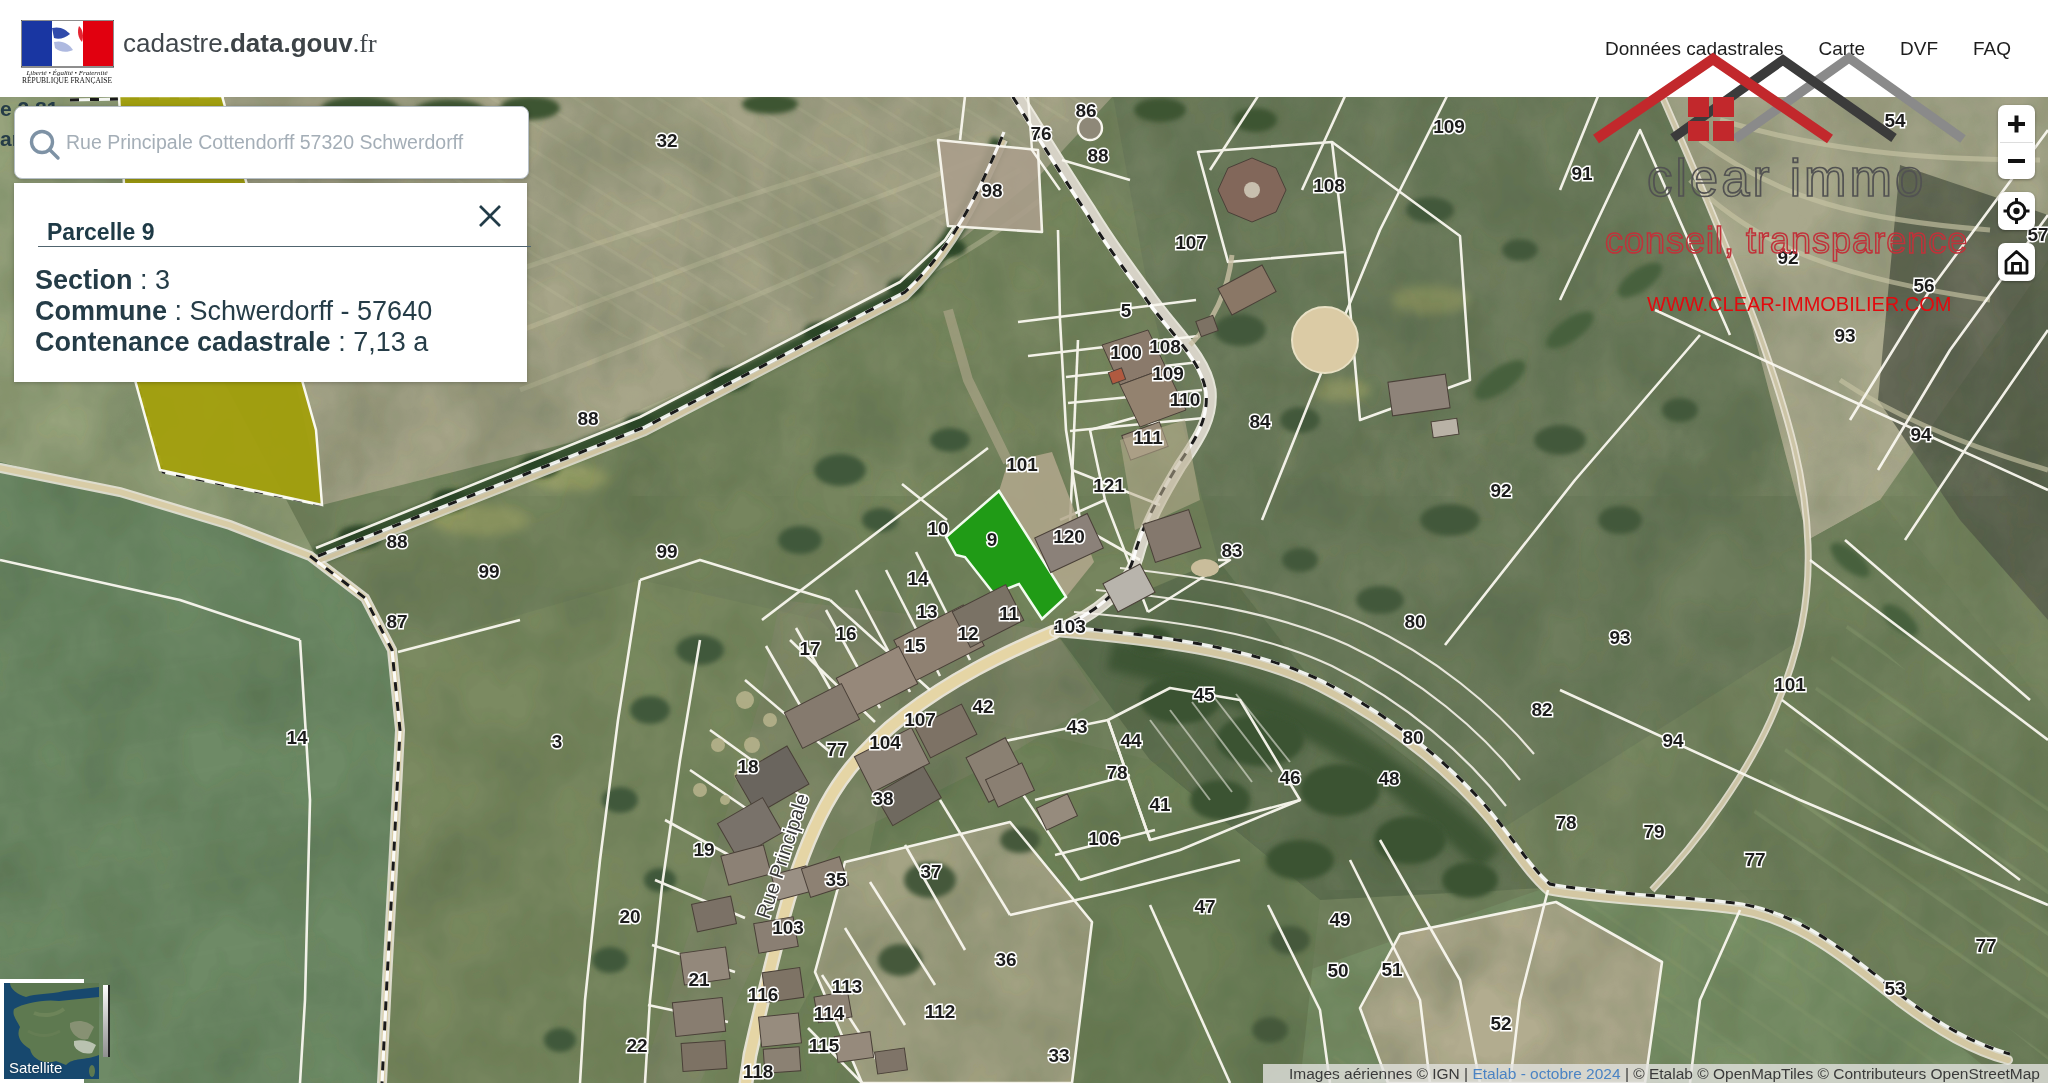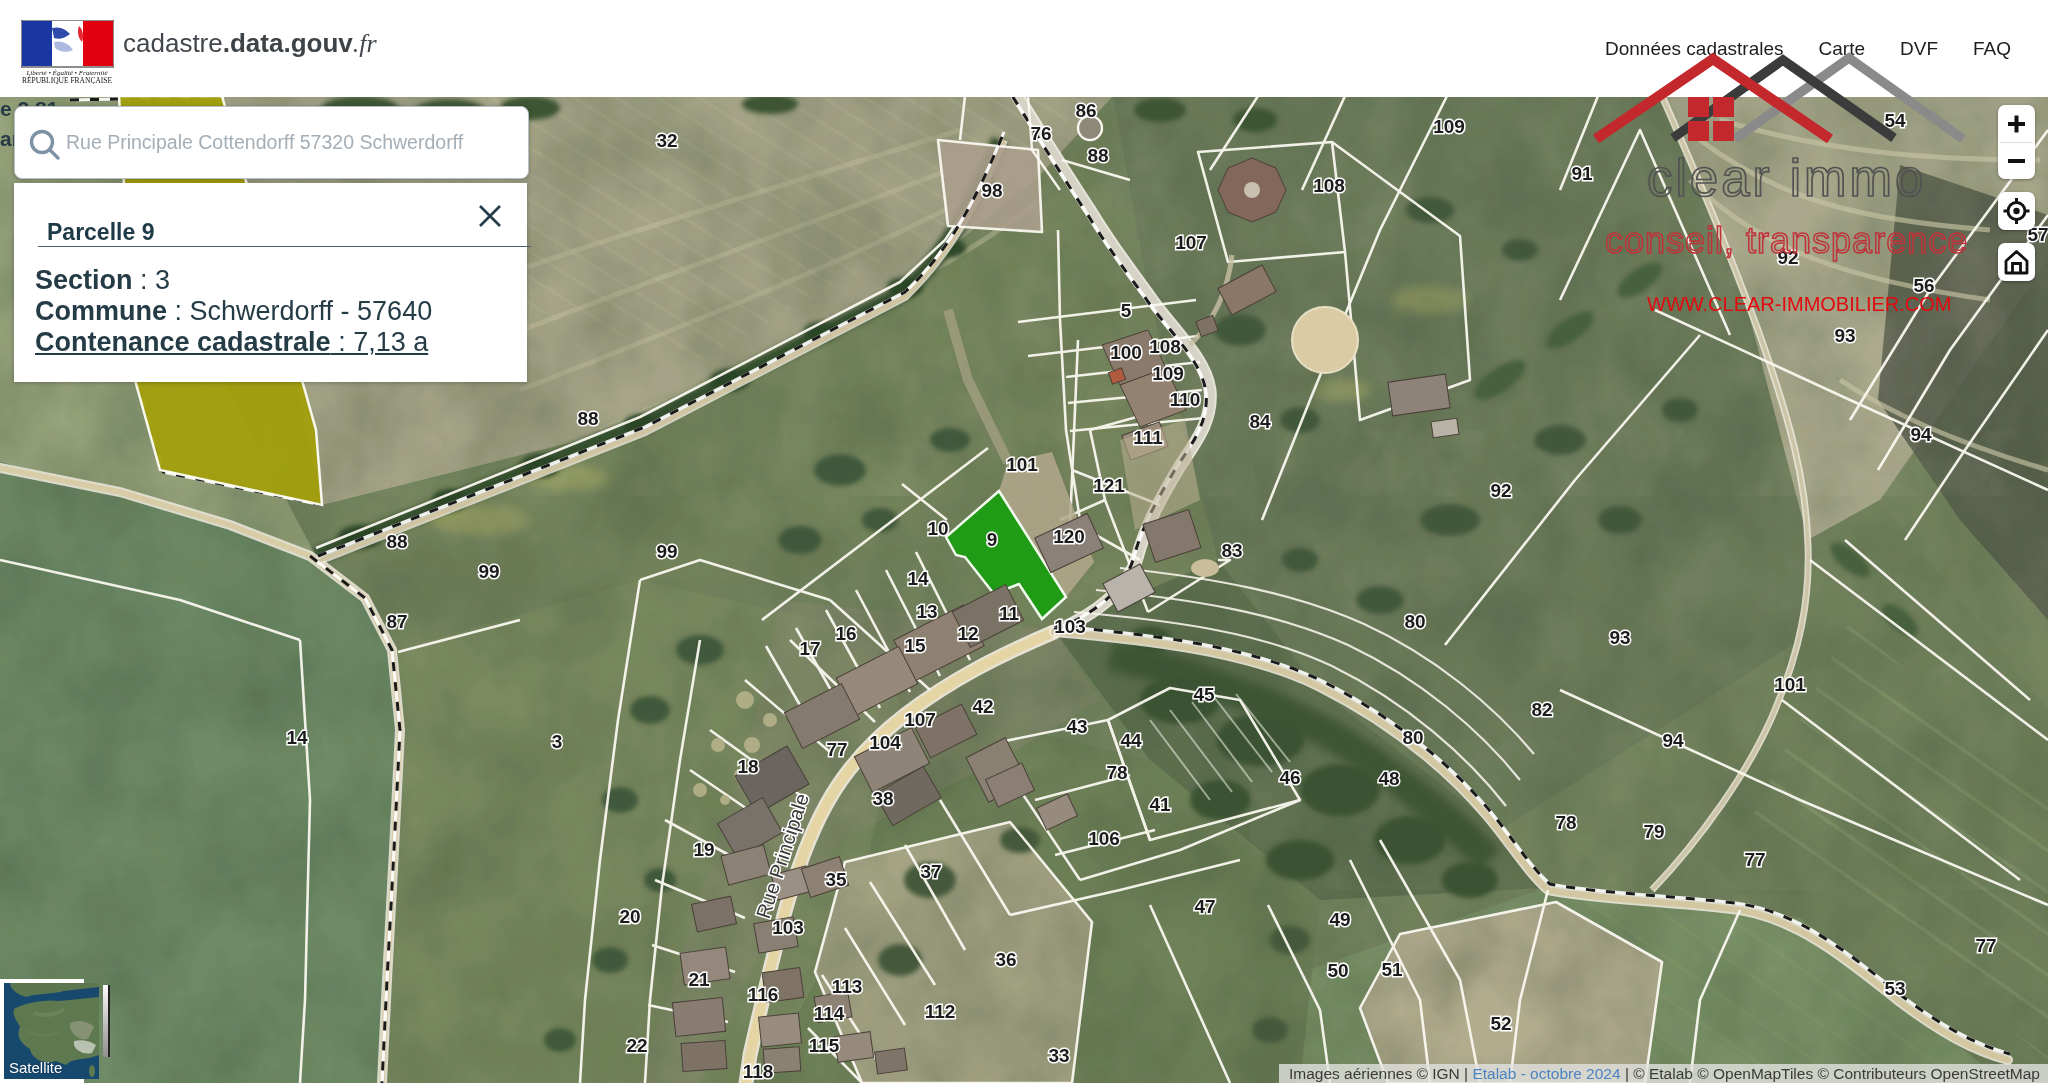--- a/index.html
+++ b/index.html
@@ -4,21 +4,21 @@
 <title>cadastre.data.gouv.fr</title>
 <style>
   html,body{margin:0;padding:0;width:2048px;height:1083px;overflow:hidden;
     font-family:"Liberation Sans",sans-serif;background:#7b8a68;}
   #app{position:relative;width:2048px;height:1083px;}
   
   #header{position:absolute;left:0;top:0;width:2048px;height:97px;background:#ffffff;z-index:30;}
   #marianne{position:absolute;left:21px;top:20px;width:93px;height:64px;}
   #sitetitle{position:absolute;left:123px;top:28px;font-size:26px;color:#41474c;letter-spacing:0px;}
   #sitetitle b{font-weight:bold;color:#3d4347;}
-  #sitetitle .fr{font-family:"Liberation Serif",serif;font-style:italic;}
+  #sitetitle .fr{font-family:"Liberation Serif",serif;}
   #nav{position:absolute;right:37px;top:38px;font-size:19px;color:#1d1d1d;}
   #nav span{margin-left:35px;}
   
   #map{position:absolute;left:0;top:96px;width:2048px;height:987px;z-index:1;}
   
   #search{position:absolute;left:14px;top:106px;width:513px;height:71px;background:#fff;
     border:1px solid #b6bfc6;border-radius:8px;box-shadow:0 1px 4px rgba(0,0,0,.25);z-index:40;}
   #search .ph{position:absolute;left:51px;top:24px;font-size:19.5px;color:#a4aeb7;}
   
   #panel{position:absolute;left:14px;top:183px;width:513px;height:199px;background:#fff;
@@ -30,21 +30,21 @@
   
   .frag{position:absolute;z-index:35;color:#253c47;font-weight:bold;font-size:21px;}
   
   .btnstack{position:absolute;z-index:40;}
   #zoombtns{left:1998px;top:105px;width:37px;height:74px;background:#fff;border-radius:7px;box-shadow:0 1px 3px rgba(0,0,0,.35);}
   #zoombtns .sep{position:absolute;left:2px;right:2px;top:37px;border-top:1px solid #ddd;}
   #locbtn{left:1998px;top:192px;width:37px;height:38px;background:#fff;border-radius:7px;box-shadow:0 1px 3px rgba(0,0,0,.35);}
   #homebtn{left:1998px;top:243px;width:37px;height:38px;background:#fff;border-radius:7px;box-shadow:0 1px 3px rgba(0,0,0,.35);}
   
   #attrib{position:absolute;right:0;bottom:0;height:19px;line-height:19px;background:rgba(226,226,222,.8);
-    padding:0 8px 0 10px;font-size:15.5px;color:#3a3a3a;z-index:38;white-space:nowrap;}
+    padding:0 8px 0 26px;font-size:15.5px;color:#3a3a3a;z-index:38;white-space:nowrap;}
   #attrib a{color:#4b83c3;text-decoration:none;}
   
   #minimap{position:absolute;left:0px;top:979px;width:84px;height:104px;background:#fff;z-index:36;
     border:4px solid #fff;box-sizing:border-box;}
   #minimap .sat{position:absolute;left:0;top:0;right:0;bottom:0;}
   #minimap .lbl{position:absolute;left:5px;bottom:3px;color:#fff;font-size:15px;z-index:3;text-shadow:0 0 2px rgba(0,0,0,.4);}
   #mmbar{position:absolute;left:103px;top:985px;width:5px;height:72px;z-index:36;
     background:linear-gradient(to bottom,#fdfdfd,#b8b8b8 60%,#8f8f8f);border-right:2px solid #222;}
   
   #wm{position:absolute;left:1560px;top:30px;width:470px;height:300px;z-index:35;pointer-events:none;}
@@ -611,21 +611,21 @@
 
 <div id="panel">
   <h3>Parcelle 9</h3>
   <svg class="x" style="position:absolute;right:24px;top:20px" width="26" height="26" viewBox="0 0 26 26">
     <line x1="3" y1="3" x2="23" y2="23" stroke="#233c48" stroke-width="2.6"></line>
     <line x1="23" y1="3" x2="3" y2="23" stroke="#233c48" stroke-width="2.6"></line>
   </svg>
   <hr>
   <div class="row" style="top:82px;"><b>Section</b> : 3</div>
   <div class="row" style="top:113px;text-align:right;"><b>Commune</b> : Schwerdorff - 57640</div>
-  <div class="row" style="top:144px;text-decoration:underline;"><b>Contenance cadastrale</b> : 7,13 a</div>
+  <div class="row" style="top:144px;"><b>Contenance cadastrale</b> : 7,13 a</div>
 </div>
 
 <svg id="wm" viewBox="0 0 470 300" xmlns="http://www.w3.org/2000/svg">
 
   <path d="M175 109 L289 28 L403 109" fill="none" stroke="#8a8a8a" stroke-width="9.5"></path>
 
   <path d="M113 108 L223 30 L334 108" fill="none" stroke="#3b3b3b" stroke-width="9.5"></path>
 
   <path d="M36 109 L153 29 L270 109" fill="none" stroke="#c2282c" stroke-width="10.5"></path>
 

